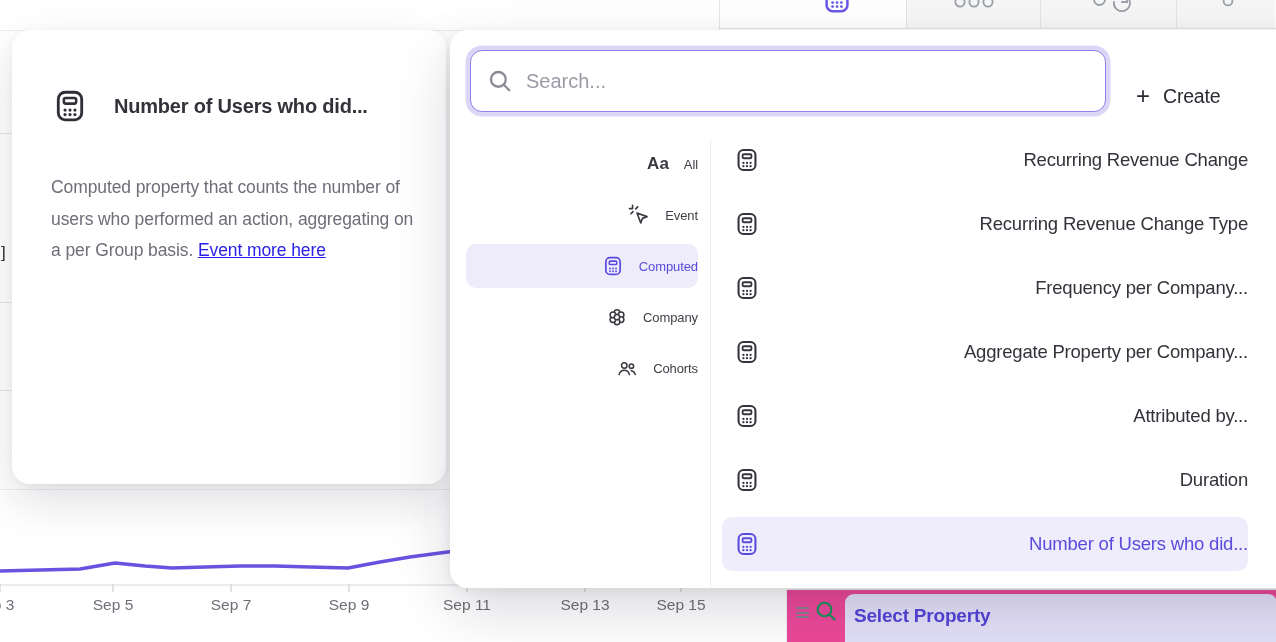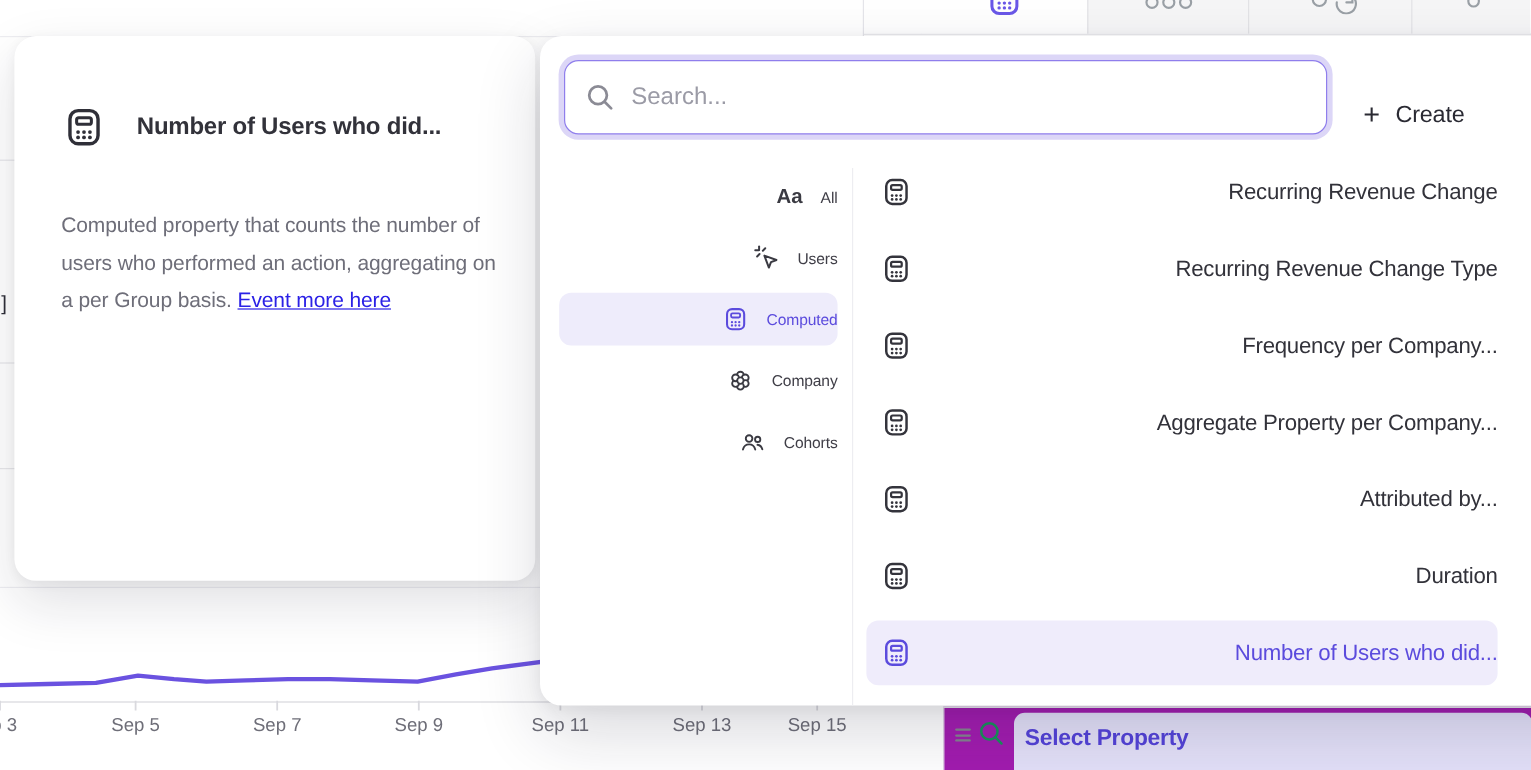--- a/index.html
+++ b/index.html
@@ -24,21 +24,21 @@
   .left-frag-text { position:absolute; left:1px; top:243px; font-size:17px; color:#2f2f38; }
   .section-line { position:absolute; left:0; top:489px; width:450px; height:1px; background:#ededf1; }
 
   
   .chart-svg { position:absolute; left:0; top:489px; z-index:1; }
   .axis-label { position:absolute; top:596px; transform:translateX(-50%);
     font-size:15.5px; color:#6e6e78; white-space:nowrap; z-index:1; }
 
   
   .query-row { position:absolute; left:786px; top:589px; width:490px; height:53px;
-    background:#a21caf; border-left:1px solid #ededf1; border-top:1px solid #eaeaee; z-index:4; }
+    background:#ec4899; border-left:1px solid #ededf1; border-top:1px solid #eaeaee; z-index:4; }
   .drag-handle { position:absolute; left:9px; top:17px; width:13px; height:13px; cursor:grab; }
   .drag-handle i { display:block; width:13px; height:2px; background:#84848e; margin-bottom:2.6px; border-radius:1px; }
   .green-search { position:absolute; left:27px; top:9px; }
   .prop-pill { position:absolute; left:58px; top:4px; width:432px; height:49px;
     background:#e3e0f8; border-radius:9px 9px 0 0; cursor:pointer; }
   .prop-pill span { display:block; padding:11px 0 0 9px; font-size:19px; font-weight:700;
     color:#5443d8; letter-spacing:-0.2px; }
 
   
   .tooltip-card { position:absolute; left:12px; top:30px; width:434px; height:454px;
@@ -211,21 +211,21 @@
         <span class="cat-label">All</span>
       </div>
       <div class="cat-row">
         <svg class="icon" width="22" height="22" viewBox="0 0 24 24" fill="none" stroke="currentColor" stroke-width="1.8" stroke-linecap="round" stroke-linejoin="round">
           <path d="M5 1.5v3.2"></path>
             <path d="M1.5 5h3.2"></path>
             <path d="M3.2 10.6l2.2-2.2"></path>
             <path d="M10.6 3.2l-2.2 2.2"></path>
           <path d="M9.8 9.8l11 4-5 1.9-1.9 5z"></path>
         </svg>
-        <span class="cat-label">Users</span>
+        <span class="cat-label">Event</span>
       </div>
       <div class="cat-row selected">
         <svg class="icon" width="22" height="22" viewBox="0 0 24 24">
             <use href="#calc"></use>
           </svg>
         <span class="cat-label">Computed</span>
       </div>
       <div class="cat-row">
         <svg class="icon" width="22" height="22" viewBox="0 0 24 24">
           <g fill="#fff" stroke="currentColor" stroke-width="1.7">

